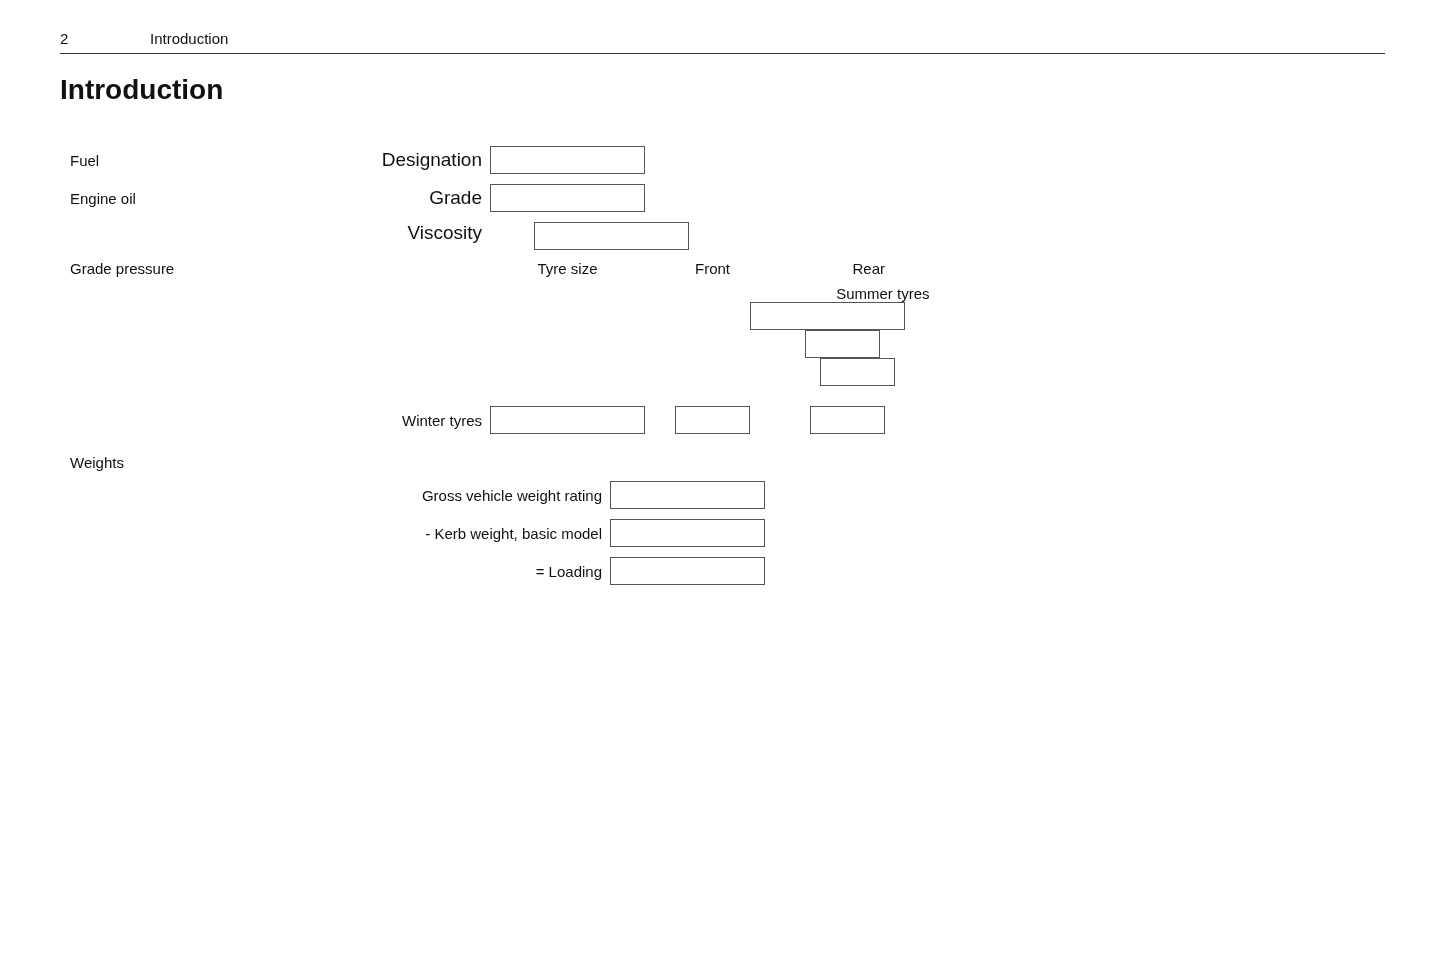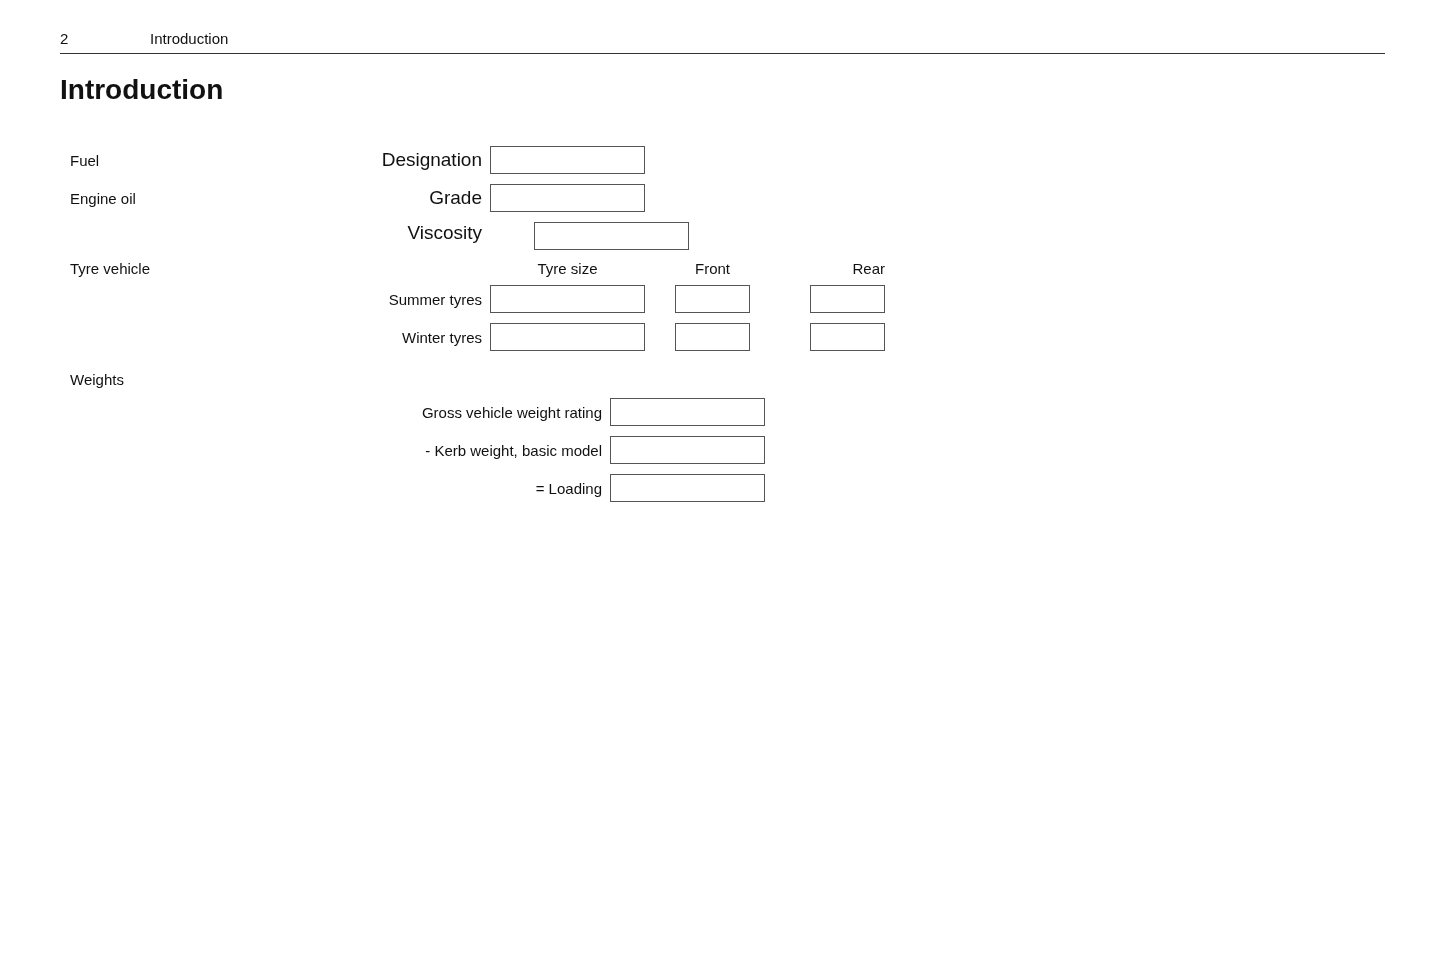--- a/index.html
+++ b/index.html
@@ -177,30 +177,30 @@
       </div>
       <div style="display:flex; align-items:flex-start; margin-bottom:10px; margin-left:200px;gap:44px;">
         <span class="field-label">Viscosity</span>
         <div class="input-box"></div>
       </div>
     </div>
 
     <div class="tyre-section">
 
       <div style="display:flex; align-items:center; margin-bottom:8px;">
-        <span class="tyre-section-label">Tyre vehicle</span>
+        <span class="tyre-section-label">Grade pressure</span>
         <div style="display:flex; align-items:center;">
           <span style="min-width:220px; text-align:right; padding-right:8px; font-size:15px;"></span>
           <span style="width:155px; text-align:center; font-size:15px;">Tyre size</span>
           <span style="width:75px; text-align:center; font-size:15px; margin-left:30px;">Front</span>
           <span style="width:75px; text-align:right; font-size:15px; margin-left:60px;">Rear</span>
         </div>
       </div>
 
-      <div style="display:flex; align-items:center; margin-bottom:10px; margin-left:200px;">
+      <div style="display:flex; align-items:center; margin-bottom:20px; margin-left:200px;flex-direction:column;">
         <span class="tyre-row-label">Summer tyres</span>
         <div class="tyre-size-box"></div>
         <div class="front-box"></div>
         <div class="rear-box"></div>
       </div>
 
       <div style="display:flex; align-items:center; margin-bottom:10px; margin-left:200px;">
         <span class="tyre-row-label">Winter tyres</span>
         <div class="tyre-size-box"></div>
         <div class="front-box"></div>

